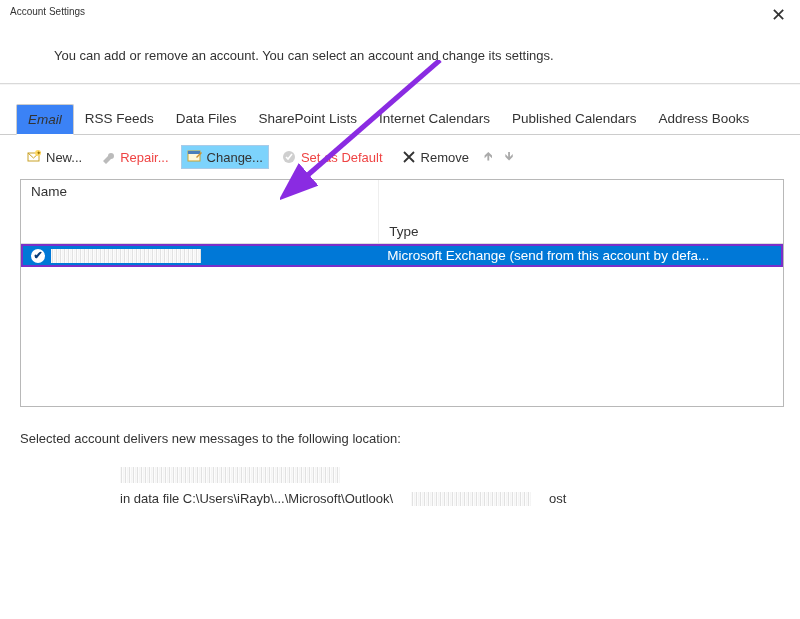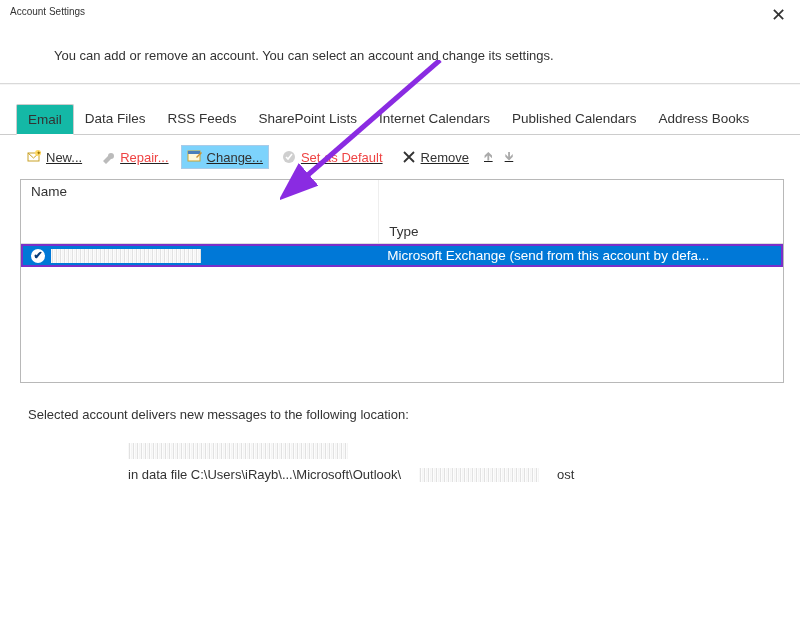--- a/index.html
+++ b/index.html
@@ -69,31 +69,31 @@
       padding: 7px 11px;
       cursor: pointer;
       color: #333;
       position: relative;
       top: 1px;
       white-space: nowrap;
     }
     .tab.active {
       border: 1px solid #ccc;
       border-bottom: 1px solid #fff;
-      background: #14b8a6;
+      background: #3b82f6;
       border-radius: 2px 2px 0 0;
+      font-style: italic;
     }
     .toolbar {
       display: flex;
       align-items: center;
       gap: 6px;
       padding: 8px 16px 8px 20px;
       font-size: 13px;
       margin-top: 2px;
-      text-decoration: underline;
     }
     .tool-btn {
       display: inline-flex;
       align-items: center;
       gap: 4px;
       padding: 3px 5px;
       cursor: pointer;
       color: #333;
       border: 1px solid transparent;
     }
@@ -106,21 +106,21 @@
       cursor: default;
       text-align: right;
     }
     .icon-svg { width: 16px; height: 16px; display: inline-block; }
     .arrow-ud { color: #aaa; font-size: 12px; padding: 0 3px; }
 
     .table-wrap {
       margin: 2px 16px 0 20px;
       border: 1px solid #b8b8b8;
       background: #fff;
-      height: 204px;
+      height: 228px;
       display: flex;
       flex-direction: column;
     }
     .thead {
       display: flex;
       border-bottom: 1px solid #ddd;
       background: #fff;
       font-size: 13.5px;
       color: #333;
     }
@@ -160,21 +160,20 @@
       background: linear-gradient(90deg, #eee 0%, #fff 20%, #ddd 40%, #fff 60%, #eee 80%, #fff 100%);
       background-size: 4px 100%;
       vertical-align: middle;
     }
     .redacted.big { width: 220px; height: 16px; }
 
     .location-section {
       padding: 24px 8px 10px 20px;
       font-size: 13px;
       color: #333;
-      margin-left: 8px;
     }
     .location-details {
       padding: 16px 0 0 100px;
       line-height: 1.9;
     }
     .location-details .line2 {
       display: inline-flex;
       align-items: center;
       gap: 18px;
     }
@@ -199,22 +198,22 @@
       <marker id="arrowhead" markerWidth="8" markerHeight="8" refX="6" refY="3" orient="auto">
         <polygon points="0 0, 8 3, 0 6" fill="#8a2be2"></polygon>
       </marker>
     </defs>
     <line x1="160" y1="0" x2="6" y2="134" stroke="#8a2be2" stroke-width="5" marker-end="url(#arrowhead)"></line>
   </svg>
 </div>
 
 <div class="tabs">
   <div class="tab active">Email</div>
+  <div class="tab">RSS Feeds</div>
   <div class="tab">Data Files</div>
-  <div class="tab">RSS Feeds</div>
   <div class="tab">SharePoint Lists</div>
   <div class="tab">Internet Calendars</div>
   <div class="tab">Published Calendars</div>
   <div class="tab">Address Books</div>
 </div>
 
 <div class="toolbar">
   <div class="tool-btn">
     <span class="icon-svg">
       <svg viewBox="0 0 16 16">

